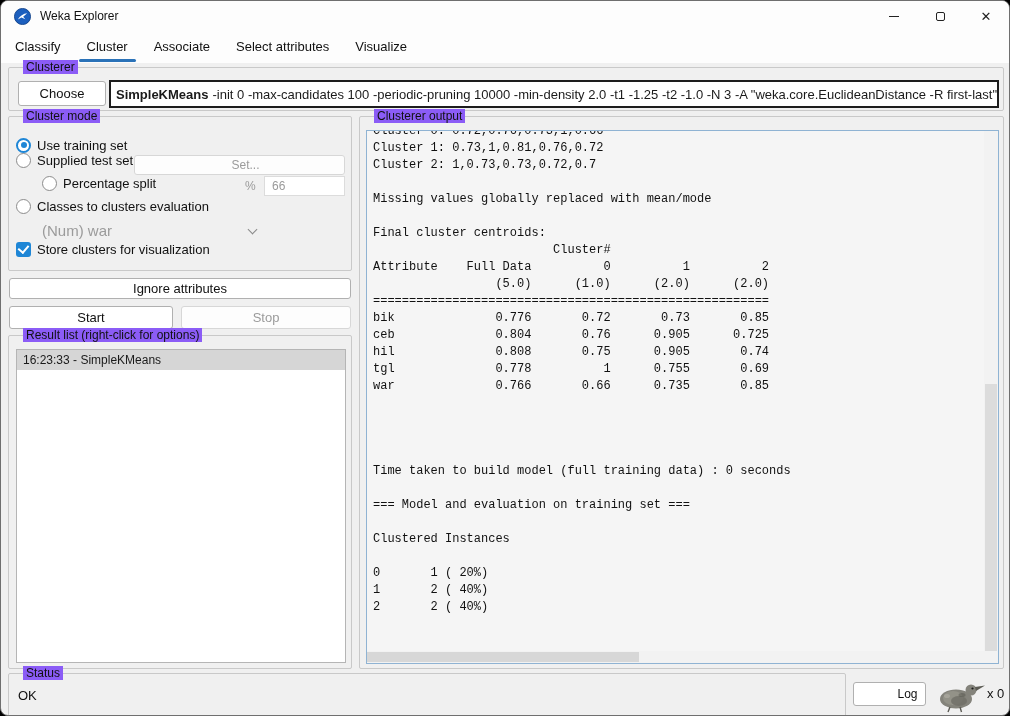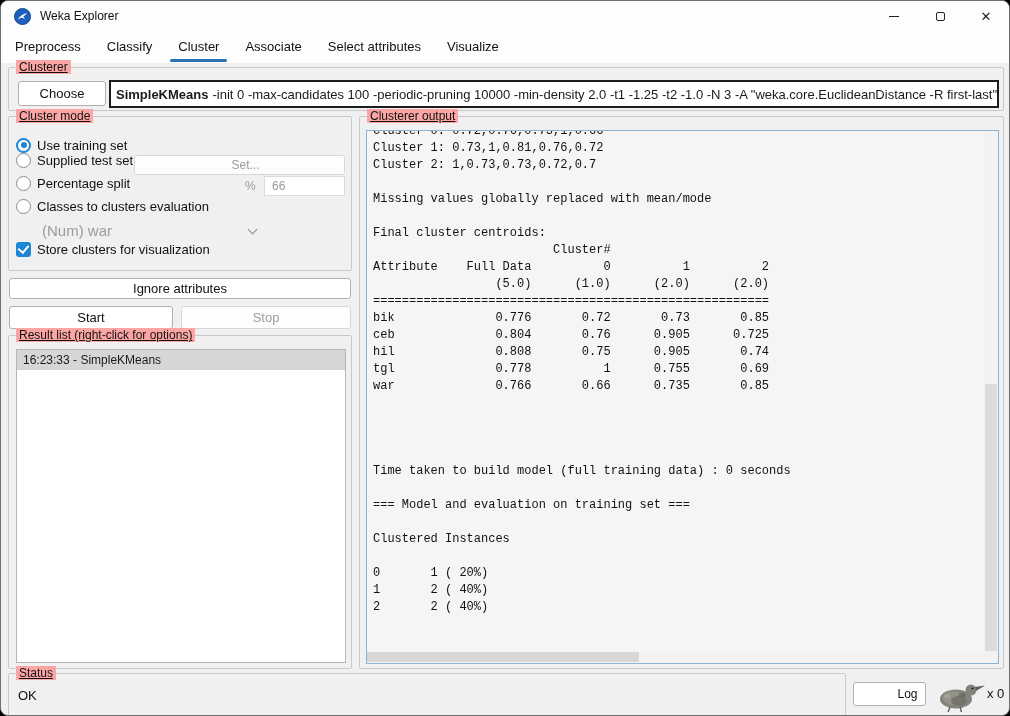--- a/index.html
+++ b/index.html
@@ -16,21 +16,21 @@
   .win-controls{margin-left:auto;display:flex;height:30px;}
   .win-btn{width:46px;height:30px;display:flex;align-items:center;justify-content:center;font-size:13px;color:#222;}
   .glyph-min{width:10px;height:1px;background:#222;display:block;}
   .glyph-max{width:9px;height:9px;border:1px solid #222;border-radius:2px;display:block;}
   
   .tabbar{position:absolute;left:0;top:30px;width:100%;height:32px;background:#fdfdfd;display:flex;padding-left:1px;}
   .tab{position:relative;height:32px;line-height:32px;padding:0 13px;font-size:13px;color:#111;}
   .tab.active::after{content:"";position:absolute;left:5px;right:5px;bottom:1px;height:3px;background:#2a72b8;border-radius:2px;}
   
   .group{position:absolute;border:1px solid #c9c9c9;border-radius:2px;}
-  .group-label{position:absolute;top:-8px;left:7px;background:#fca5a5;padding:0 3px;font-size:12px;color:#111;line-height:14px;text-decoration:underline;}
+  .group-label{position:absolute;top:-8px;left:14px;background:#8b5cf6;padding:0 3px;font-size:12px;color:#111;line-height:14px;}
   
   .btn{position:absolute;background:#fff;border:1px solid #b0b0b0;border-radius:3px;font-size:13px;color:#111;
        display:flex;align-items:center;justify-content:center;font-family:"Liberation Sans",sans-serif;}
   .btn.disabled{border-color:#d7d7d7;color:#9b9b9b;background:#fdfdfd;}
   .scheme-field{position:absolute;background:#fff;border:2px solid #1d1d1d;font-size:13px;display:flex;align-items:center;
        padding:12px 5px;white-space:nowrap;overflow:hidden;}
   .scheme-field b{font-weight:bold;margin-right:4px;}
   
   .radio-row{position:absolute;left:7px;height:16px;display:flex;align-items:center;}
   .radio{width:15px;height:15px;border-radius:50%;border:1px solid #8c8c8c;background:#fff;flex:0 0 auto;position:relative;}
@@ -79,21 +79,20 @@
       <div class="win-btn">
           <span class="glyph-max"></span>
         </div>
       <div class="win-btn">
           <span>✕</span>
         </div>
     </div>
   </div>
 
   <div class="tabbar">
-    <div class="tab">Preprocess</div>
     <div class="tab">Classify</div>
     <div class="tab active">Cluster</div>
     <div class="tab">Associate</div>
     <div class="tab">Select attributes</div>
     <div class="tab">Visualize</div>
   </div>
 
   <div class="group" style="left:7px;top:66px;width:996px;height:44px;">
     <span class="group-label">Clusterer</span>
     <div class="btn" style="left:9px;top:13px;width:88px;height:25px;">Choose</div>
@@ -110,21 +109,21 @@
       <span class="radio checked"></span>
       <span class="ctl-label">Use training set</span>
     </div>
 
     <div class="radio-row" style="top:35px;">
       <span class="radio"></span>
       <span class="ctl-label">Supplied test set</span>
     </div>
     <div class="btn disabled" style="left:125px;top:38px;width:211px;height:20px;font-size:12px;padding-left:12px;">Set...</div>
 
-    <div class="radio-row" style="top:58px;">
+    <div class="radio-row" style="top:58px;margin-left:26px;">
       <span class="radio"></span>
       <span class="ctl-label">Percentage split</span>
     </div>
     <span class="muted" style="position:absolute;left:236px;top:62px;font-size:12px;">%</span>
     <div class="mini-field" style="left:255px;top:59px;width:81px;height:20px;">66</div>
 
     <div class="radio-row" style="top:81px;">
       <span class="radio"></span>
       <span class="ctl-label">Classes to clusters evaluation</span>
     </div>

